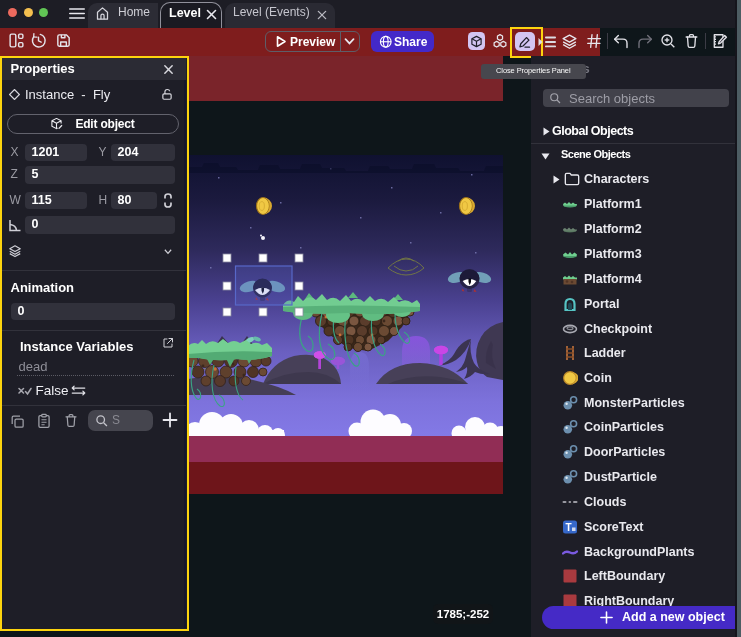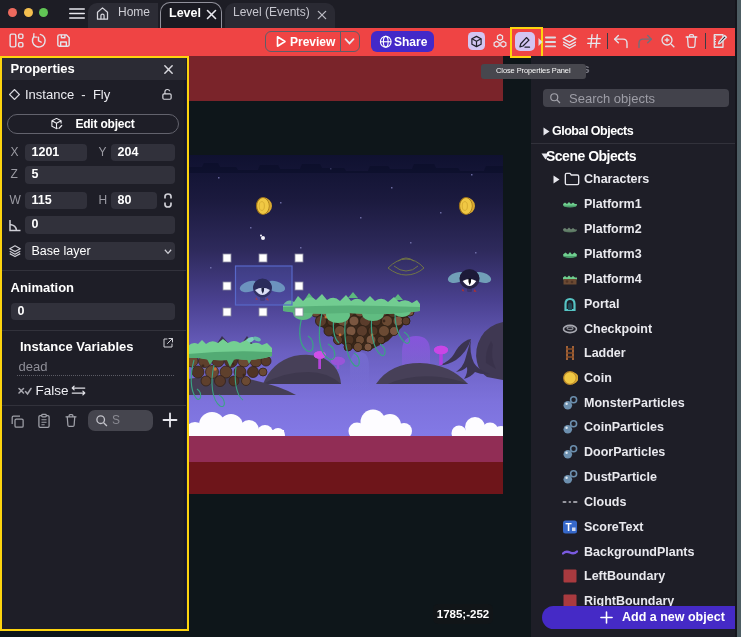--- a/index.html
+++ b/index.html
@@ -5,21 +5,21 @@
 *{margin:0;padding:0;box-sizing:border-box;font-family:"Liberation Sans",sans-serif;}
 html,body{width:741px;height:637px;overflow:hidden;background:#0e161a;}
 .abs{position:absolute;}
 #root{position:relative;width:741px;height:637px;overflow:hidden;background:#0e161a;}
 
 #tabbar{left:0;top:0;width:741px;height:28px;background:#1d1d25;}
 .dot{width:9px;height:9px;border-radius:50%;top:8px;}
 .tab{top:3px;height:25px;border-radius:9px 9px 0 0;}
 .tabtxt{font-size:12px;line-height:25px;white-space:nowrap;}
 
-#toolbar{left:0;top:28px;width:741px;height:28px;background:#ef4444;}
+#toolbar{left:0;top:28px;width:600px;height:28px;background:#7f1d1d;}
 
 #rightpanel{left:503px;top:56px;width:226px;height:581px;background:#1e1e27;margin-left:28px;}
 #leftwrap{left:0px;top:56px;width:189px;height:575px;background:#1e1e27;border:2.5px solid #fdd40e;}
 .fld{position:absolute;background:#31313b;border-radius:4px;height:17.5px;color:#fff;font-size:12.5px;font-weight:bold;line-height:17.5px;padding-left:7px;}
 .lbl{position:absolute;color:#9a9aa2;font-size:12px;line-height:17.5px;}
 .rowlabel{position:absolute;color:#fff;font-weight:bold;font-size:13px;}
 
 .orow{position:absolute;left:0;width:230px;height:25px;}
 .oname{position:absolute;left:53px;top:50%;transform:translateY(-50%);color:#e9e9ee;font-size:12.5px;font-weight:600;}
 .dots3{position:absolute;left:215px;top:50%;transform:translateY(-50%);width:3px;height:13px;color:#8b8b94;}
@@ -420,21 +420,21 @@
 
     <svg class="abs" style="left:12px;top:71px" width="7" height="9" viewBox="0 0 7 9" fill="#e8e8ee">
         <path d="M0.5 0.5 L6.5 4.5 L0.5 8.5 Z"></path>
       </svg>
     <div class="abs rowlabel" style="left:21px;top:67.5px;font-size:12.5px;letter-spacing:-0.5px;">Global Objects</div>
     <div class="abs" style="left:0px;top:87px;width:238px;height:1px;background:#32323b;"></div>
 
     <svg class="abs" style="left:10px;top:97px" width="9" height="7" viewBox="0 0 9 7" fill="#e8e8ee">
         <path d="M0.5 0.5 L8.5 0.5 L4.5 6.5 Z"></path>
       </svg>
-    <div class="abs rowlabel" style="left:15px;top:91.5px;font-size:14px;letter-spacing:-0.5px;">Scene Objects</div>
+    <div class="abs rowlabel" style="left:30px;top:91.5px;font-size:11px;letter-spacing:-0.5px;">Scene Objects</div>
     <div class="orow" style="top:110.5px">
         <svg class="abs" style="left:22px;top:8.5px" width="7" height="9" viewBox="0 0 7 9" fill="#e8e8ee">
           <path d="M0.5 0.5 L6.5 4.5 L0.5 8.5 Z"></path>
         </svg>
         <svg class="thumb" style="left:33px" width="15" height="13" viewBox="0 0 24 21" fill="none" stroke="#e6e6ec" stroke-width="2" stroke-linejoin="round">
           <path d="M2 4 Q2 2 4 2 L9 2 L11 4.5 L20 4.5 Q22 4.5 22 6.5 L22 17 Q22 19 20 19 L4 19 Q2 19 2 17 Z"></path>
         </svg>
         <div class="oname">Characters</div>
         <svg class="dots3" width="3" height="13" viewBox="0 0 3 13">
           <circle cx="1.5" cy="1.8" r="1.3" fill="#8b8b94"></circle>
@@ -721,21 +721,20 @@
         <path d="M2 1 L2 11.5 L12.5 11.5"></path>
         <path d="M2 5.5 Q8 6 8.5 11.5"></path>
       </svg>
     <div class="fld" style="left:22.5px;top:158px;width:150px;">0</div>
 
     <svg class="abs" style="left:5.5px;top:186px" width="14" height="14" viewBox="0 0 24 24" fill="none" stroke="#cfcfd6" stroke-width="2" stroke-linejoin="round">
         <path d="M12 3 L21 8 L12 13 L3 8 Z"></path>
         <path d="M3 12.5 L12 17.5 L21 12.5"></path>
         <path d="M3 16.5 L12 21.5 L21 16.5"></path>
       </svg>
-    <div class="fld" style="left:22.5px;top:184px;width:150px;height:18px;line-height:18px;font-weight:normal;">Base layer</div>
     <svg class="abs" style="left:162px;top:191px" width="8" height="5.5" viewBox="0 0 10 7" fill="none" stroke="#cfcfd6" stroke-width="1.6">
         <path d="M1 1 L5 5.5 L9 1"></path>
       </svg>
     <div class="abs" style="left:0;top:211.5px;width:184px;height:1px;background:#32323b;"></div>
 
     <div class="rowlabel" style="left:8.5px;top:221.5px;">Animation</div>
     <div class="fld" style="left:8.5px;top:244.5px;width:164px;">0</div>
     <div class="abs" style="left:0;top:271.5px;width:184px;height:1px;background:#32323b;"></div>
 
     <div class="rowlabel" style="left:18px;top:281px;">Instance Variables</div>

